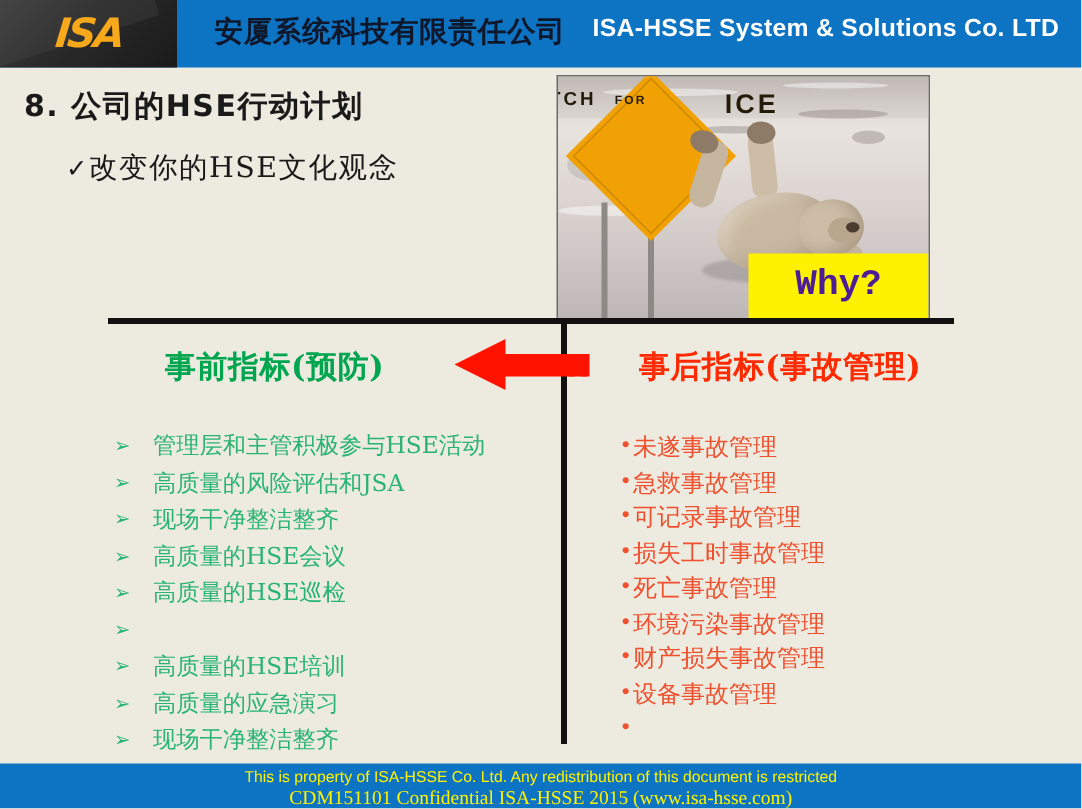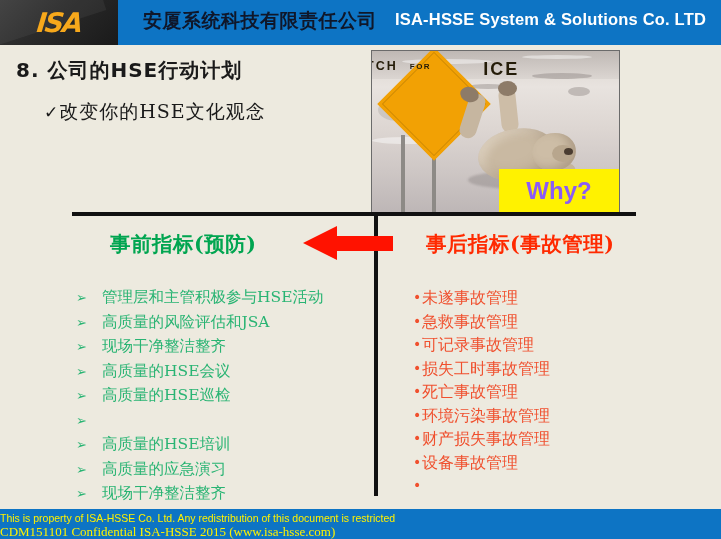--- a/index.html
+++ b/index.html
@@ -59,21 +59,21 @@
   .bear-snout{left:180px;top:94px;width:22px;height:17px;background:#b8a68d;border-radius:50%;}
   .bear-nose{left:192px;top:97px;width:9px;height:7px;background:#4a3c30;border-radius:50%;}
   .bear-leg1{left:92px;top:42px;width:17px;height:46px;background:#c6b6a0;border-radius:9px;transform:rotate(18deg);}
   .bear-leg2{left:128px;top:36px;width:17px;height:46px;background:#cdbda7;border-radius:9px;transform:rotate(-6deg);}
   .bear-paw1{left:88px;top:36px;width:19px;height:15px;background:#8d7b68;border-radius:50%;transform:rotate(18deg);}
   .bear-paw2{left:126px;top:30px;width:19px;height:15px;background:#8d7b68;border-radius:50%;}
   .bear-leg3{left:170px;top:110px;width:34px;height:16px;background:#c4b49d;border-radius:9px;transform:rotate(14deg);}
   .bear-shadow{left:96px;top:120px;width:100px;height:18px;background:rgba(110,104,104,.3);border-radius:50%;filter:blur(1px);}
   .whybox{position:absolute;left:127px;top:118px;width:120px;height:43px;background:#FFF200;
     display:flex;align-items:center;justify-content:center;}
-  .whytxt{font-family:Liberation Sans, sans-serif;font-weight:bold;font-size:24px;color:#8b5cf6;letter-spacing:0px;}
+  .whytxt{font-family:Liberation Mono, monospace;font-weight:bold;font-size:24px;color:#4c1d95;letter-spacing:0px;}
 
   
   .hline{position:absolute;left:72px;top:212px;width:564px;height:4px;background:#111;}
   .vline{position:absolute;left:374px;top:214px;width:4px;height:282px;background:#111;}
 
   
   .head-left{position:absolute;left:110px;top:230px;font-size:20.5px;font-weight:bold;color:#00A550;
     font-family:"DejaVu Serif","Liberation Serif",serif;white-space:nowrap;letter-spacing:.5px;}
   .head-right{position:absolute;left:426px;top:230px;font-size:20.5px;font-weight:bold;color:#FF2A00;
     font-family:"DejaVu Serif","Liberation Serif",serif;white-space:nowrap;letter-spacing:.5px;}
@@ -91,21 +91,21 @@
     font-family:"DejaVu Serif","Liberation Serif",serif;white-space:nowrap;}
   .li-l .bul{color:#29B473;font-family:"DejaVu Sans",sans-serif;font-size:13px;width:26px;flex:none;
     line-height:23px;}
   .list-right{position:absolute;left:413px;top:286px;width:300px;}
   .li-r{display:flex;align-items:flex-start;font-size:16px;color:#F0502E;line-height:23.5px;margin-bottom:0px;
     font-family:"DejaVu Serif","Liberation Serif",serif;white-space:nowrap;}
   .li-r .bul{color:#F0502E;font-family:"DejaVu Sans",sans-serif;font-size:14px;width:9px;flex:none;line-height:23.5px;}
 
   
   .footer{position:absolute;left:0;top:509px;width:721px;height:30px;background:#0D74C4;
-    padding-top:3px;box-sizing:border-box;}
+    text-align:center;padding-top:3px;box-sizing:border-box;}
   .f1{font-size:10.5px;color:#FFF200;font-family:"Liberation Sans",sans-serif;line-height:13px;}
   .f2{font-size:13px;color:#FFF200;font-family:Liberation Serif, serif;line-height:13px;}
   .topstrip{position:absolute;left:0;top:503px;width:721px;height:6px;background:#EDEADF;}
 </style>
 </head>
 <body>
 
 <div class="slide">
 
   <div class="header">

